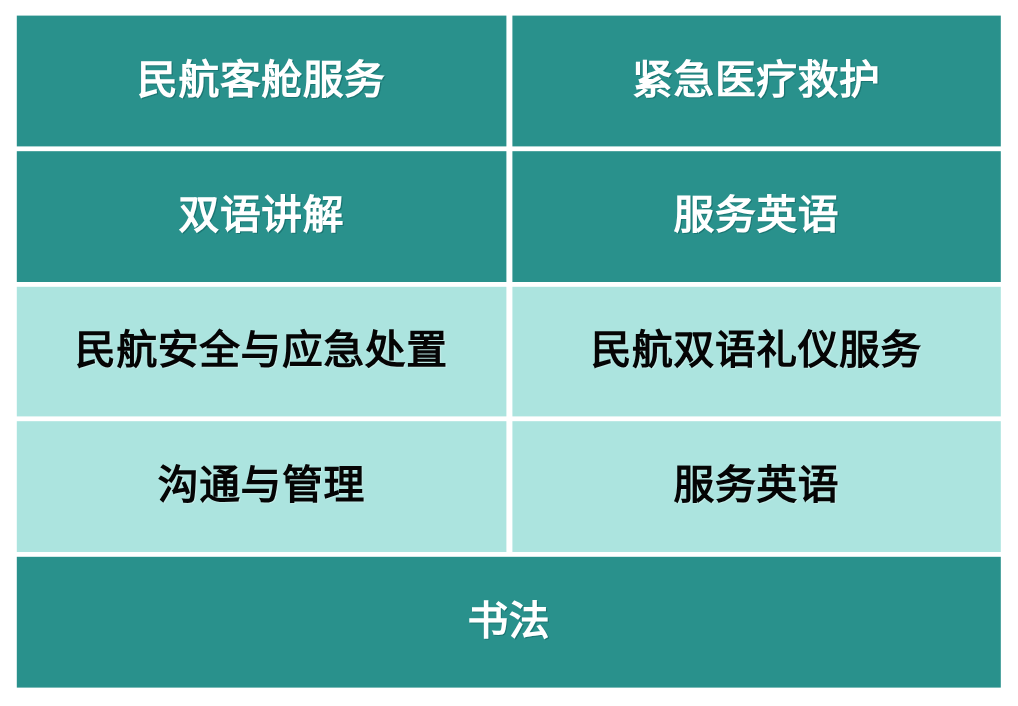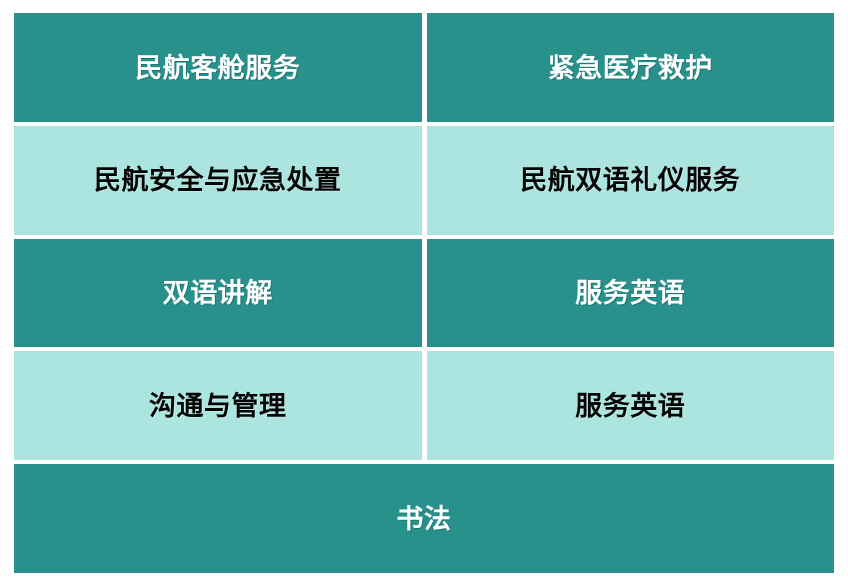--- a/index.html
+++ b/index.html
@@ -41,21 +41,21 @@
     justify-content: center;
     box-sizing: border-box;
     padding: 2px 6px;
     text-align: center;
     line-height: 1.1;
     letter-spacing: 0.5px;
   }
 
   .cell-label {
     display: block;
-    font-size: 27px;
+    font-size: 34px;
     font-weight: bold;
     white-space: nowrap;
   }
 
   
   .row-dark .cell {
     background: #29918c;
   }
   .row-dark .cell-label {
     color: #ffffff;
@@ -78,35 +78,35 @@
 
   <div class="grid-row row-dark">
     <div class="cell">
       <span class="cell-label">民航客舱服务</span>
     </div>
     <div class="cell">
       <span class="cell-label">紧急医疗救护</span>
     </div>
   </div>
 
+  <div class="grid-row row-dark">
+    <div class="cell">
+      <span class="cell-label">双语讲解</span>
+    </div>
+    <div class="cell">
+      <span class="cell-label">服务英语</span>
+    </div>
+  </div>
+
   <div class="grid-row row-light">
     <div class="cell">
       <span class="cell-label">民航安全与应急处置</span>
     </div>
     <div class="cell">
       <span class="cell-label">民航双语礼仪服务</span>
-    </div>
-  </div>
-
-  <div class="grid-row row-dark">
-    <div class="cell">
-      <span class="cell-label">双语讲解</span>
-    </div>
-    <div class="cell">
-      <span class="cell-label">服务英语</span>
     </div>
   </div>
 
   <div class="grid-row row-light">
     <div class="cell">
       <span class="cell-label">沟通与管理</span>
     </div>
     <div class="cell">
       <span class="cell-label">服务英语</span>
     </div>

